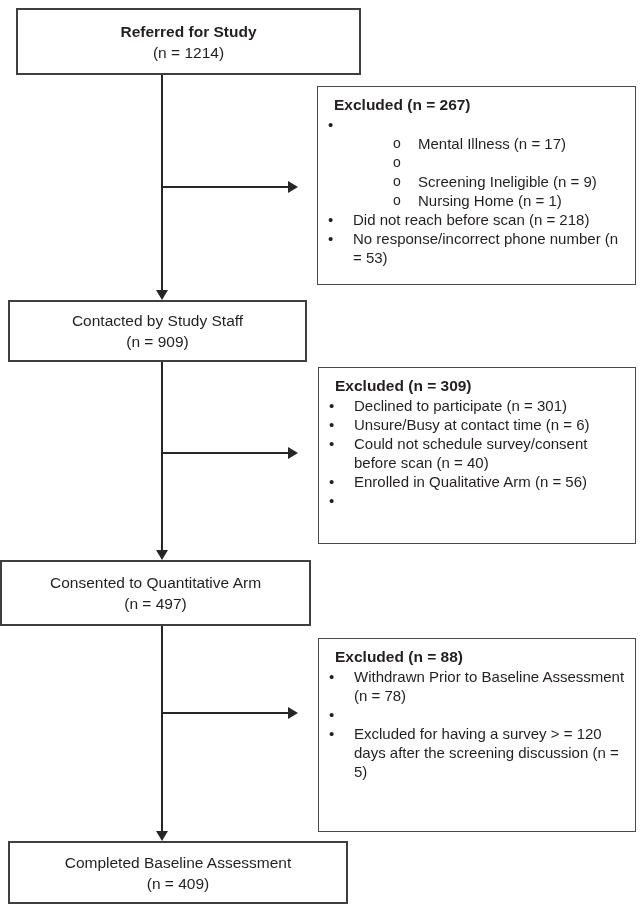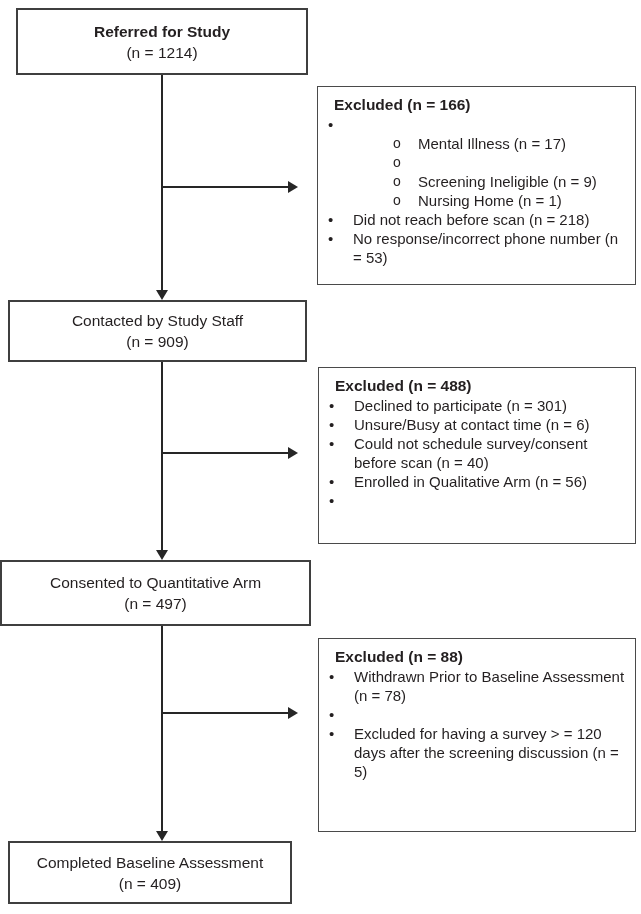--- a/index.html
+++ b/index.html
@@ -70,33 +70,33 @@
     border-top: 6px solid transparent;
     border-bottom: 6px solid transparent;
     border-left: 10px solid var(--arrow);
   }
 </style>
 </head>
 <body>
 
 <div class="canvas">
 
-  <div class="fbox" style="left:16px; top:8px; width:292px; height:67px;">
+  <div class="fbox" style="left:16px; top:8px; width:345px; height:67px;">
     <div class="title bold">Referred for Study</div>
     <div class="count">(n = 1214)</div>
   </div>
 
   <div class="vline" style="left:161px; top:75px; height:215px;"></div>
   <div class="ah-down" style="left:156px; top:290px;"></div>
 
   <div class="hline" style="left:162px; top:186px; width:126px;"></div>
   <div class="ah-right" style="left:288px; top:181px;"></div>
 
   <div class="ebox" style="left:317px; top:86px; width:319px; height:199px;">
-    <div class="etitle">Excluded (n = 166)</div>
+    <div class="etitle">Excluded (n = 267)</div>
     <div class="li l1">
       <span class="marker">•</span>
     </div>
     <div class="li l2">
       <span class="marker">o</span>
       <span class="litext">Mental Illness (n = 17)</span>
     </div>
     <div class="li l2">
       <span class="marker">o</span>
     </div>
@@ -123,21 +123,21 @@
     <div class="count">(n = 909)</div>
   </div>
 
   <div class="vline" style="left:161px; top:362px; height:188px;"></div>
   <div class="ah-down" style="left:156px; top:550px;"></div>
 
   <div class="hline" style="left:162px; top:452px; width:126px;"></div>
   <div class="ah-right" style="left:288px; top:447px;"></div>
 
   <div class="ebox" style="left:318px; top:367px; width:318px; height:177px;">
-    <div class="etitle">Excluded (n = 488)</div>
+    <div class="etitle">Excluded (n = 309)</div>
     <div class="li l1">
       <span class="marker">•</span>
       <span class="litext">Declined to participate (n = 301)</span>
     </div>
     <div class="li l1">
       <span class="marker">•</span>
       <span class="litext">Unsure/Busy at contact time (n = 6)</span>
     </div>
     <div class="li l1">
       <span class="marker">•</span>
@@ -171,18 +171,18 @@
     </div>
     <div class="li l1">
       <span class="marker">•</span>
     </div>
     <div class="li l1">
       <span class="marker">•</span>
       <span class="litext">Excluded for having a survey &gt; = 120 days after the screening discussion (n = 5)</span>
     </div>
   </div>
 
-  <div class="fbox" style="left:8px; top:841px; width:284px; height:63px;">
+  <div class="fbox" style="left:8px; top:841px; width:340px; height:63px;">
     <div class="title">Completed Baseline Assessment</div>
     <div class="count">(n = 409)</div>
   </div>
 
 </div>
 
 </body></html>

